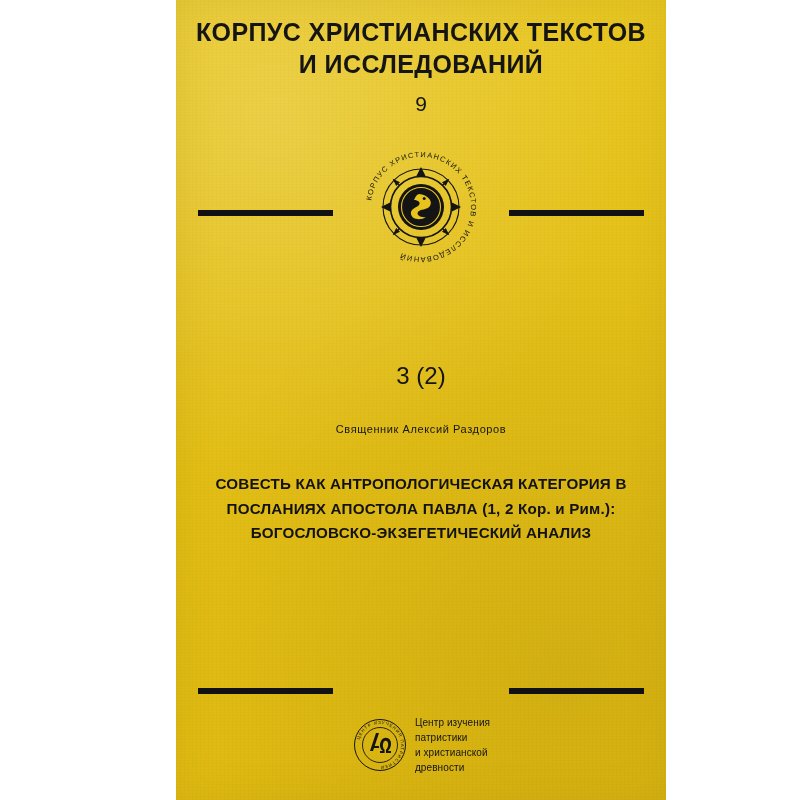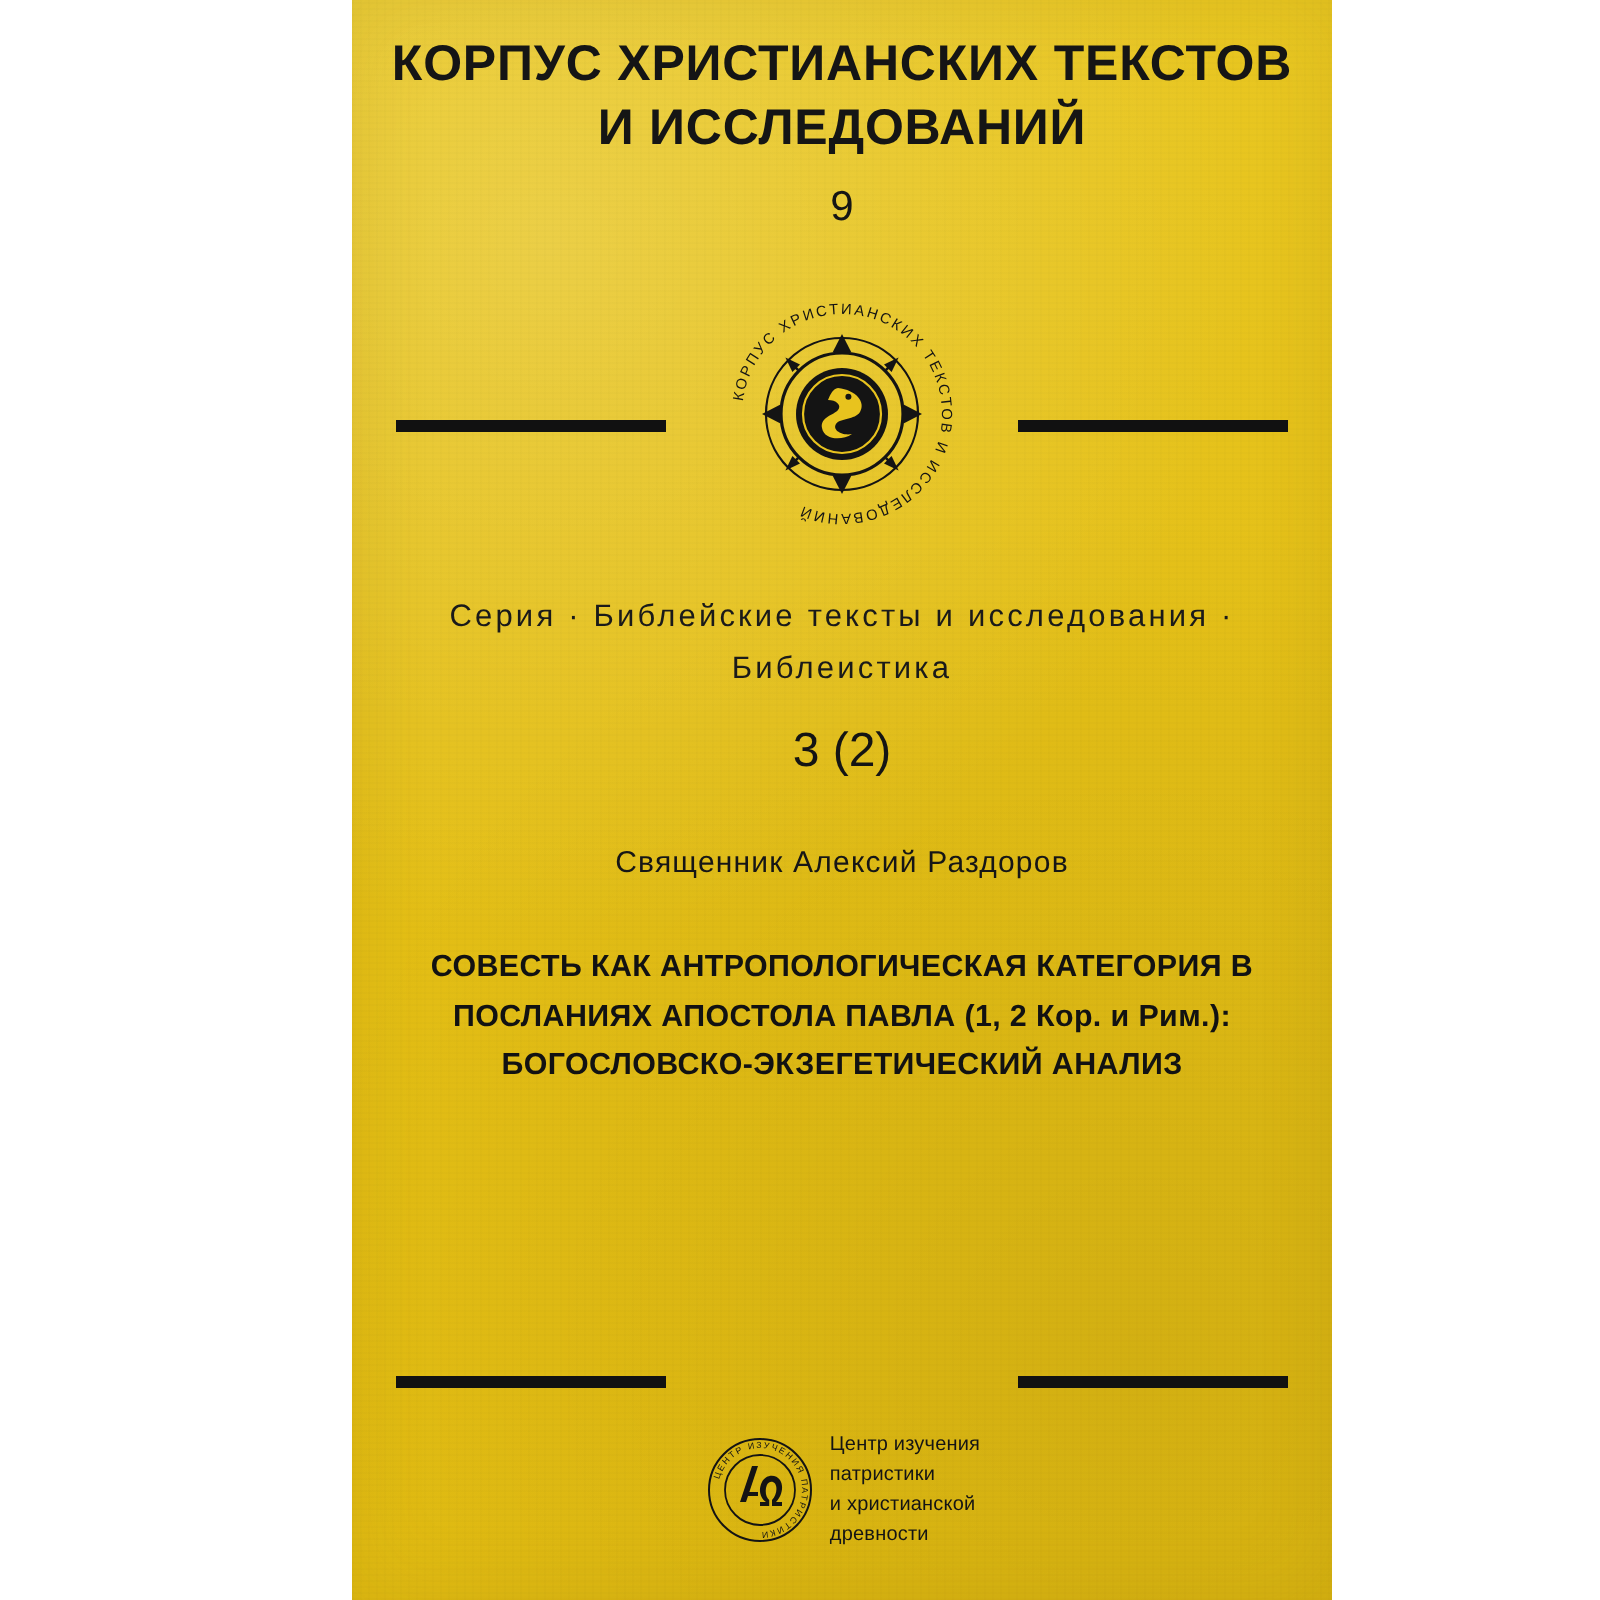--- a/index.html
+++ b/index.html
@@ -123,21 +123,21 @@
     font-size: 24px;
     font-weight: normal;
   }
   .author {
     position: absolute;
     top: 423px;
     left: 0;
     right: 0;
     text-align: center;
     color: #161616;
-    font-size: 15px;
+    font-size: 11px;
     letter-spacing: 0.6px;
   }
   .book-title {
     position: absolute;
     top: 472px;
     left: 0;
     right: 0;
     text-align: center;
     color: #121212;
     font-size: 15.2px;
@@ -254,21 +254,20 @@
               <circle r="23" fill="#141414"></circle>
               <circle r="19.5" fill="none" stroke="#e8c31e" stroke-width="1.1"></circle>
 
               <path d="M -2,-13 C 7,-12 12,-6 9,-1 C 6.5,3 -1,2 -3,5 C -5,8 0,11 5,10 C 0,13.5 -9,13 -10,7 C -11,1.5 -4,0.5 -2,-2 C 0,-4.5 -3,-7 -7,-7 C -5.5,-10.5 -4.5,-12.5 -2,-13 Z" fill="#e8c31e"></path>
               <circle cx="3.2" cy="-8.6" r="1.5" fill="#141414"></circle>
             </g>
           </g>
         </svg>
       </div>
 
-      <div class="series-line">Серия · Библейские тексты и исследования · Библеистика</div>
 
       <div class="volume">3 (2)</div>
 
       <div class="author">Священник Алексий Раздоров</div>
 
       <div class="book-title">СОВЕСТЬ КАК АНТРОПОЛОГИЧЕСКАЯ КАТЕГОРИЯ В ПОСЛАНИЯХ АПОСТОЛА ПАВЛА (1, 2 Кор. и Рим.): БОГОСЛОВСКО-ЭКЗЕГЕТИЧЕСКИЙ АНАЛИЗ</div>
 
       <div class="rule-bottom-left"></div>
       <div class="rule-bottom-right"></div>
 

